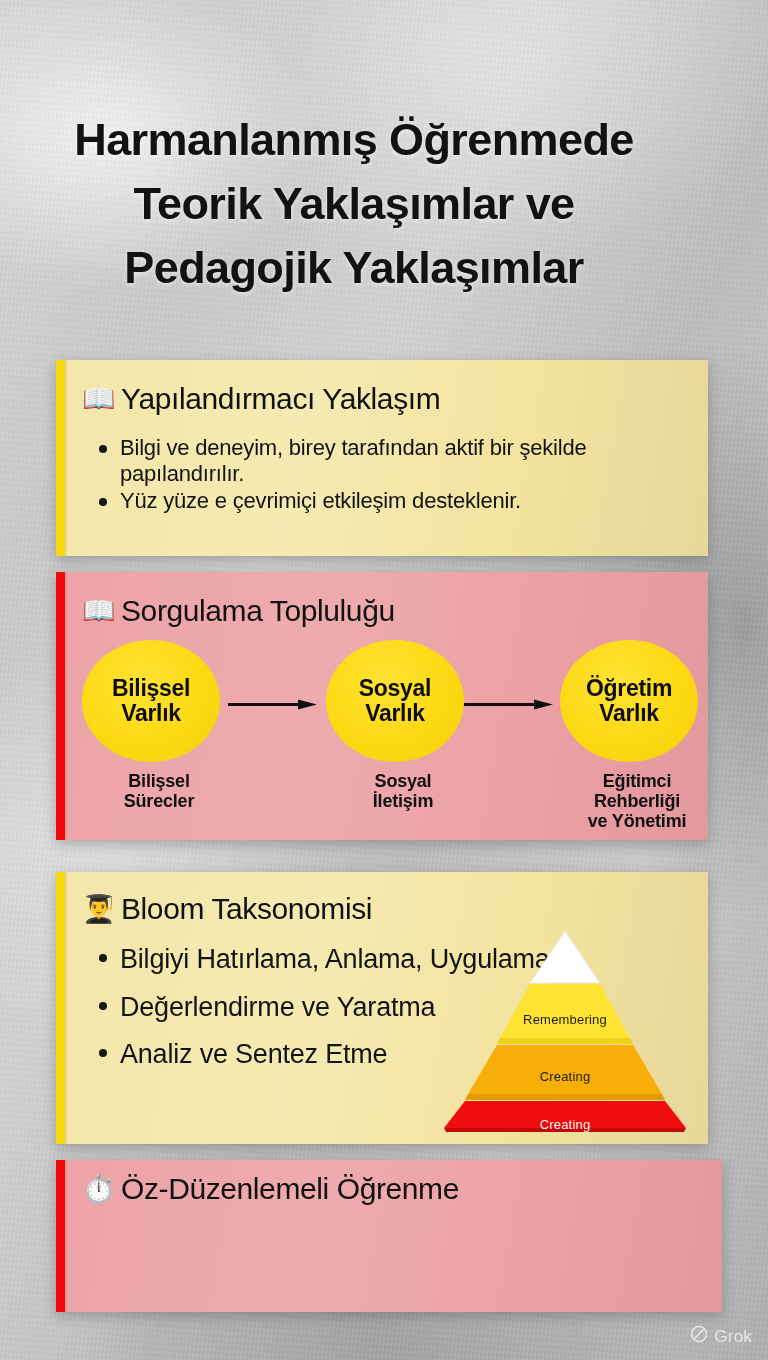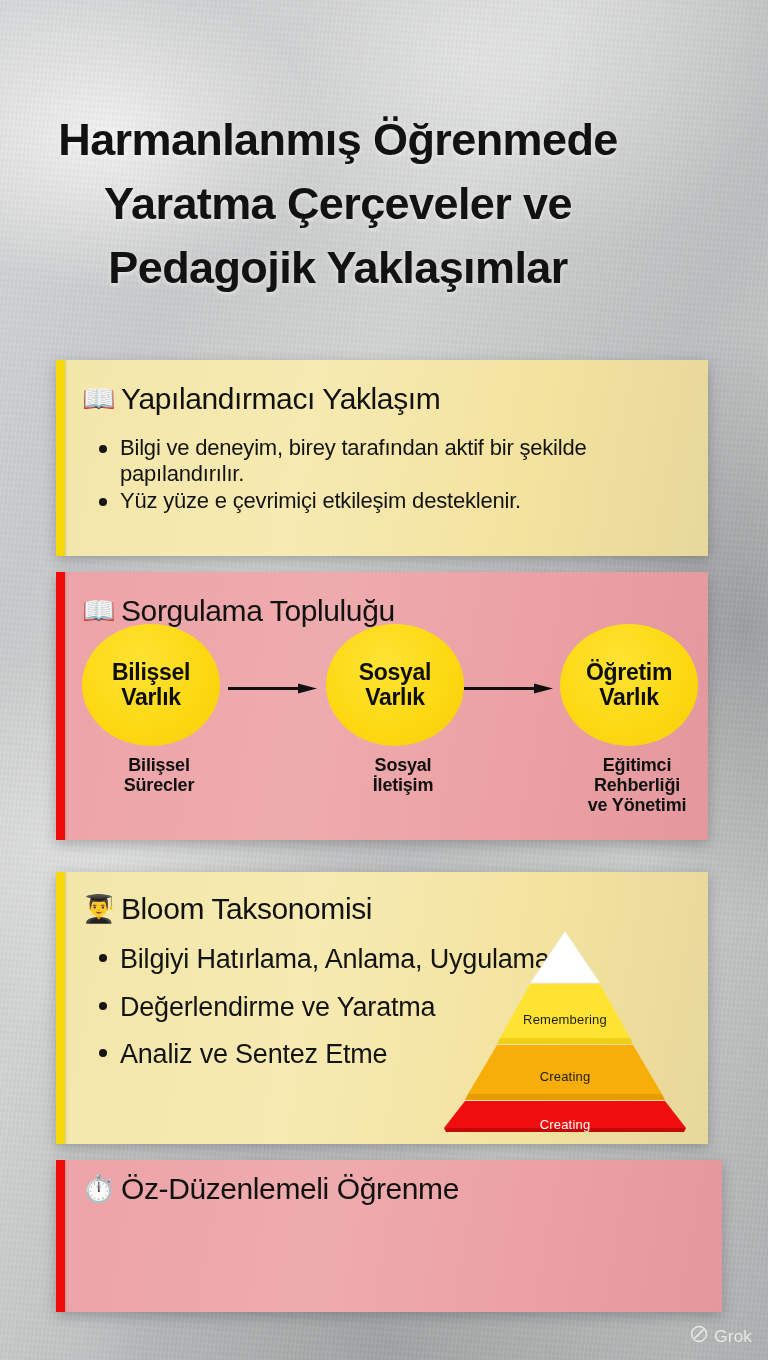--- a/index.html
+++ b/index.html
@@ -32,21 +32,21 @@
     pointer-events: none;
     background-image:
       repeating-linear-gradient(97deg, rgba(255,255,255,0.055) 0px, rgba(255,255,255,0.055) 1px, rgba(0,0,0,0.03) 2px, rgba(0,0,0,0.0) 4px),
       repeating-linear-gradient(4deg, rgba(255,255,255,0.04) 0px, rgba(255,255,255,0.04) 1px, rgba(0,0,0,0.022) 3px, rgba(0,0,0,0) 6px);
     opacity: .75;
   }
 
   
   .title {
     position: absolute;
-    left: 0;
+    left: 16px;
     top: 108px;
     width: 676px;
     text-align: center;
     color: #121212;
     font-weight: bold;
     font-size: 45px;
     line-height: 1.42;
     letter-spacing: -0.6px;
     text-shadow: 0 2px 5px rgba(255,255,255,0.55);
   }
@@ -125,21 +125,21 @@
   #card1 ul.bullets { left: 38px; top: 75px; width: 590px; }
   #card1 ul.bullets li { margin-bottom: 2px; }
 
   
   #card2 { left: 56px; top: 572px; width: 652px; height: 268px; }
   #card2 .card-head { left: 26px; top: 22px; }
 
   .flow {
     position: absolute;
     left: 26px;
-    top: 52px;
+    top: 68px;
     width: 626px;
     height: 188px;
   }
   .flow .node {
     position: absolute;
     top: 0;
     width: 138px;
   }
   .flow .circle {
     width: 138px;
@@ -222,21 +222,21 @@
     letter-spacing: 0.2px;
   }
 </style>
 </head>
 <body>
 
 <div id="poster">
 
   <div class="title">
     <span class="line">Harmanlanmış Öğrenmede</span>
-    <span class="line">Yaratma Çerçeveler ve</span>
+    <span class="line">Teorik Yaklaşımlar ve</span>
     <span class="line">Pedagojik Yaklaşımlar</span>
   </div>
 
   <div class="card card-yellow" id="card1">
     <div class="sidebar"></div>
     <div class="card-head">
       <span class="emoji">📖</span>
       <span class="head-text">Yapılandırmacı Yaklaşım</span>
     </div>
     <ul class="bullets">

